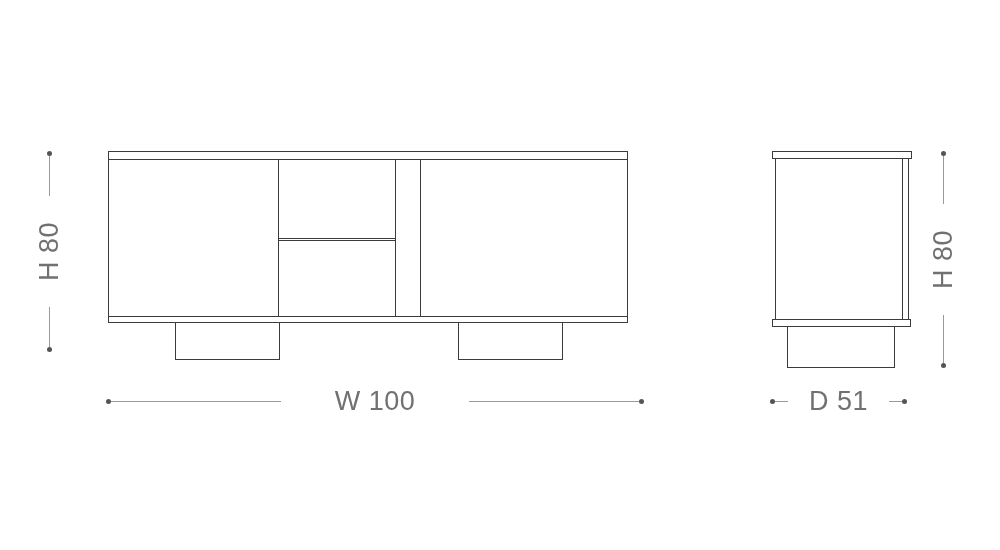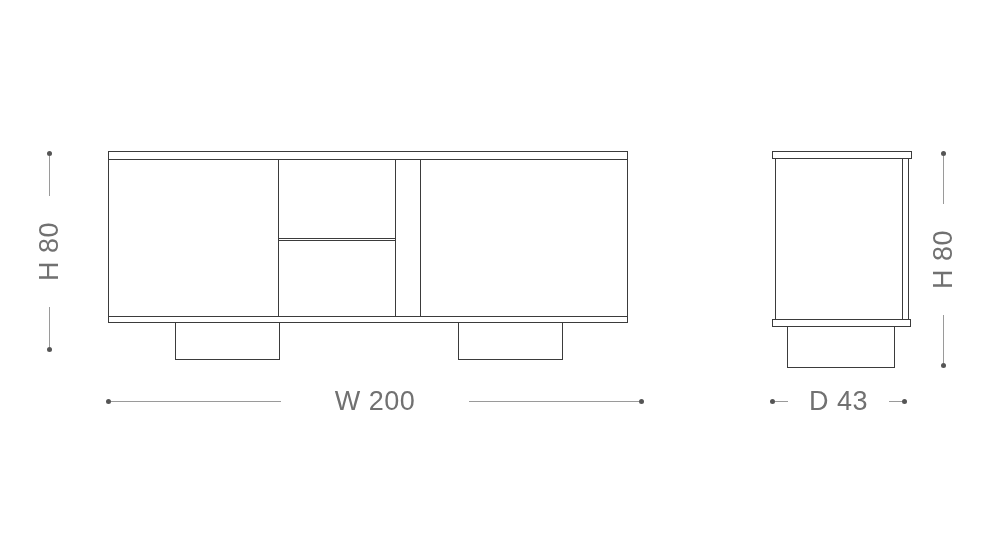--- a/index.html
+++ b/index.html
@@ -137,26 +137,26 @@
     <span class="dim-dot"></span>
     <span class="dim-line-h"></span>
     <span class="dim-label-v">H 80</span>
     <span class="dim-line-h"></span>
     <span class="dim-dot"></span>
   </div>
 
   <div class="dim dim-w dim-width">
     <span class="dim-dot"></span>
     <span class="dim-line-w"></span>
-    <span class="dim-label-h">W 200</span>
+    <span class="dim-label-h">W 100</span>
     <span class="dim-line-w"></span>
     <span class="dim-dot"></span>
   </div>
 
   <div class="dim dim-w dim-depth">
     <span class="dim-dot"></span>
     <span class="dim-stub"></span>
-    <span class="dim-label-h narrow">D 43</span>
+    <span class="dim-label-h narrow">D 51</span>
     <span class="dim-stub"></span>
     <span class="dim-dot"></span>
   </div>
 
 </div>
 
 </body></html>

